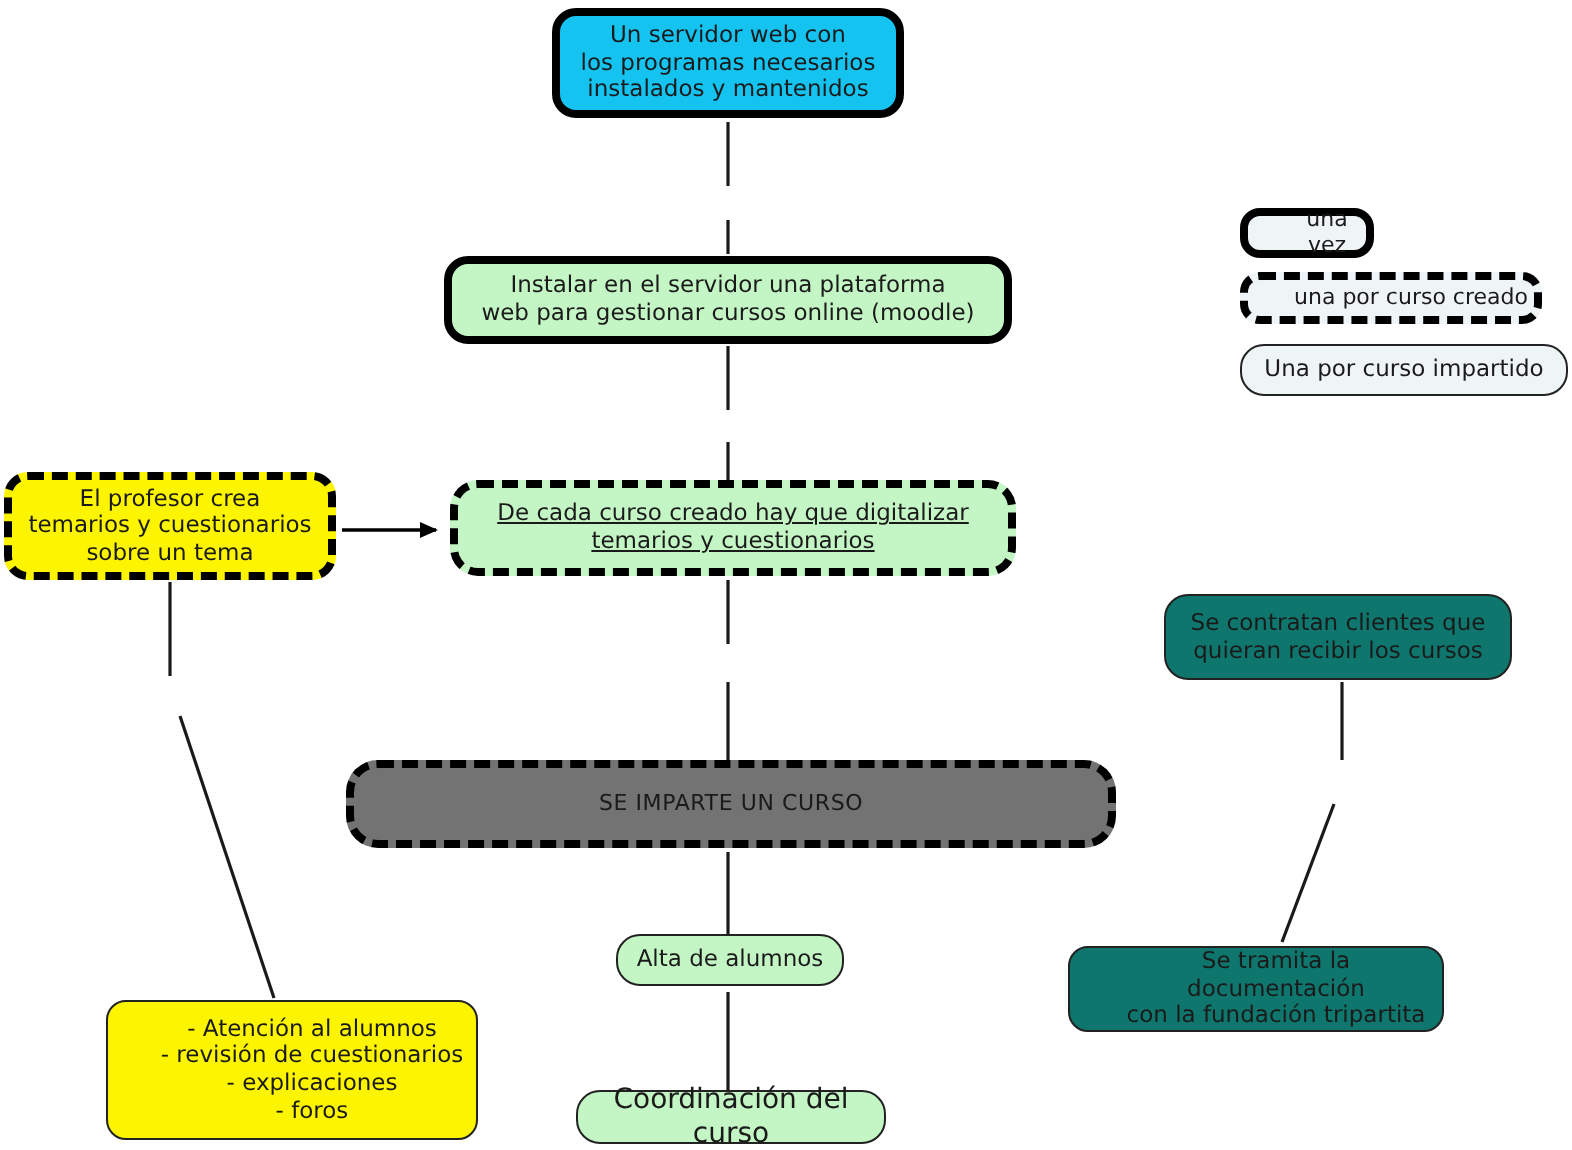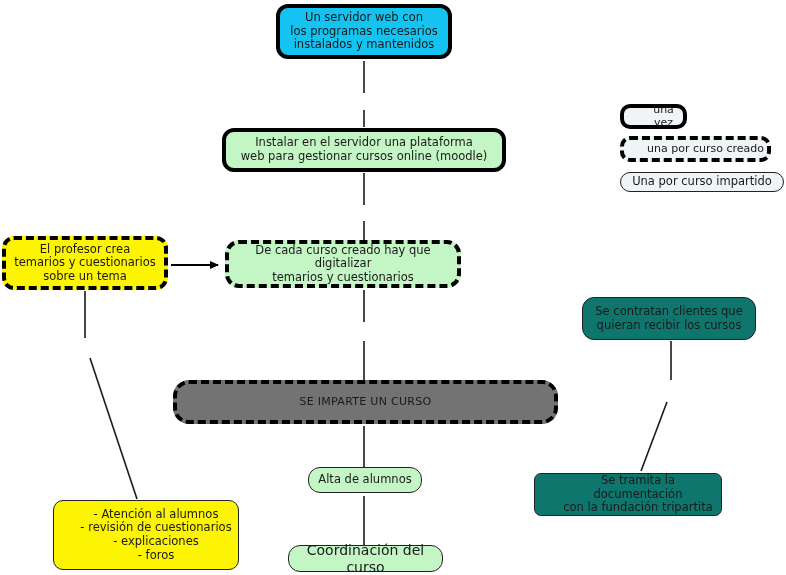--- a/index.html
+++ b/index.html
@@ -94,39 +94,39 @@
 los programas necesarios
 instalados y mantenidos</div>
 
   <div class="node thick fill-green r12" style="left:222px; top:128px; width:284px; height:44px; font-size:11.5px;">Instalar en el servidor una plataforma
 web para gestionar cursos online (moodle)</div>
 
   <div class="node dashed-thick fill-yellow r12" style="left:2px; top:236px; width:166px; height:54px; font-size:11.5px;">El profesor crea
 temarios y cuestionarios
 sobre un tema</div>
 
-  <div class="node dashed-thick fill-green r14" style="left:225px; top:240px; width:236px; height:48px; font-size:11.5px;">De cada curso creado hay que digitalizar
+  <div class="node dashed-thick fill-green r14" style="left:225px; top:240px; width:283px; height:48px; font-size:11.5px;text-decoration:underline;">De cada curso creado hay que digitalizar
 temarios y cuestionarios</div>
 
   <div class="node thin fill-pink r12" style="left:582px; top:297px; width:174px; height:43px; font-size:11.5px;">Se contratan clientes que
 quieran recibir los cursos</div>
 
   <div class="node dashed-thick fill-white r16" style="left:173px; top:380px; width:385px; height:44px; font-size:11px; letter-spacing:0.3px;">SE IMPARTE UN CURSO</div>
 
   <div class="node thin fill-green r12" style="left:308px; top:467px; width:114px; height:26px; font-size:11.5px;">Alta de alumnos</div>
 
-  <div class="node thin fill-pink r10" style="left:534px; top:473px; width:188px; height:43px; font-size:11.5px;border-radius:7px;">Se tramita la documentación
+  <div class="node thin fill-pink r10" style="left:534px; top:473px; width:188px; height:43px; font-size:11.5px;">Se tramita la documentación
 con la fundación tripartita</div>
 
   <div class="node thin fill-yellow r10" style="left:53px; top:500px; width:186px; height:70px; font-size:11.5px;">- Atención al alumnos
 - revisión de cuestionarios
 - explicaciones
 - foros</div>
 
   <div class="node thin fill-green r12" style="left:288px; top:545px; width:155px; height:27px; font-size:14px;">Coordinación del curso</div>
 
   <div class="node thick fill-legend r10" style="left:620px; top:104px; width:67px; height:25px; font-size:11px;">una vez</div>
 
   <div class="node dashed-legend fill-legend r10" style="left:620px; top:136px; width:151px; height:26px; font-size:11px;">una por curso creado</div>
 
-  <div class="node thin fill-legend r12" style="left:620px; top:172px; width:164px; height:20px; font-size:11.5px;">Una por curso impartido</div>
+  <div class="node thin fill-legend r12" style="left:620px; top:172px; width:164px; height:26px; font-size:11.5px;">Una por curso impartido</div>
 
 </div>
 
 </body></html>

